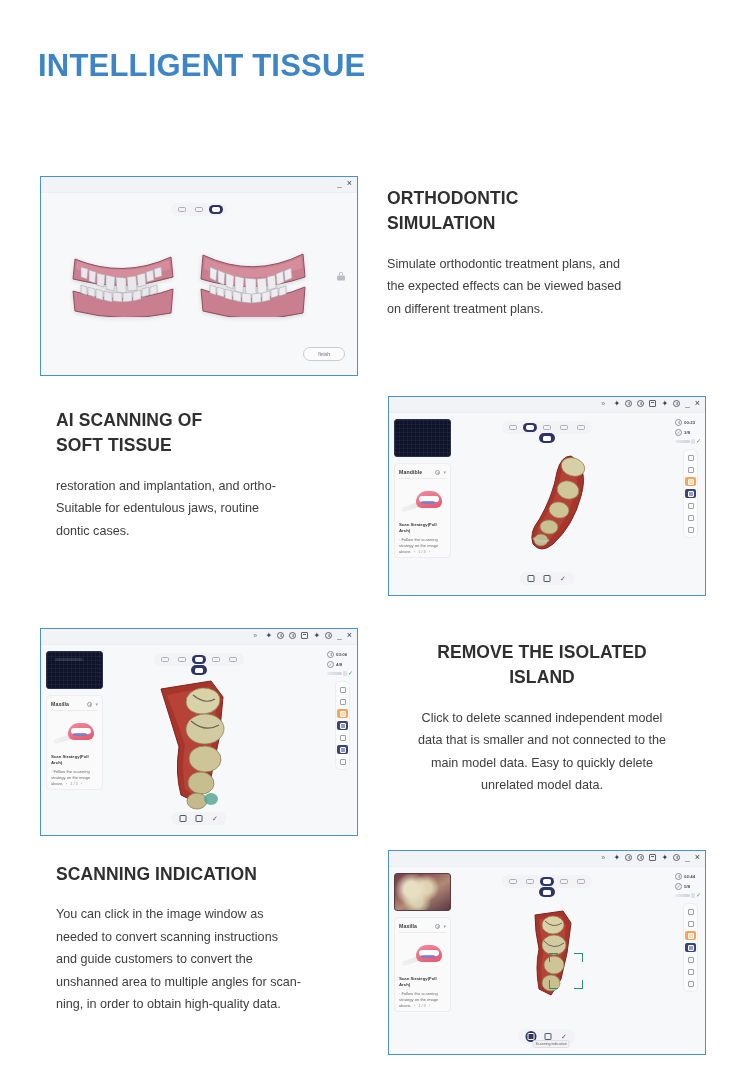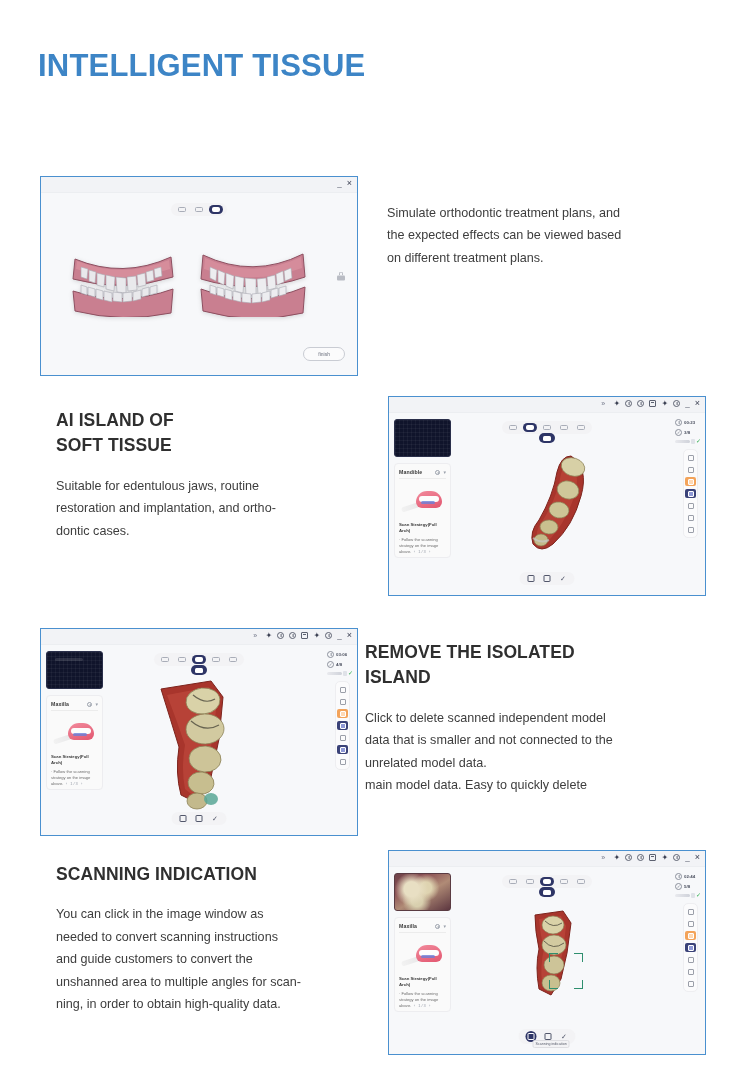--- a/index.html
+++ b/index.html
@@ -330,35 +330,39 @@
 
   <div class="lock-ic">
     <span class="shk"></span>
       <span class="body"></span>
   </div>
 
   <div class="finish-btn">finish</div>
 </div>
 
 <div class="block" style="left:387px; top:186px; width:320px;">
+  <div class="txt-head">
+    <span class="h-line">ORTHODONTIC</span>
+    <span class="h-line">SIMULATION</span>
+  </div>
   <div class="txt-body">
     <span class="b-line">Simulate orthodontic treatment plans, and</span>
     <span class="b-line">the expected effects can be viewed based</span>
     <span class="b-line">on different treatment plans.</span>
   </div>
 </div>
 
 <div class="block" style="left:56px; top:408px; width:320px;">
   <div class="txt-head">
-    <span class="h-line">AI ISLAND OF</span>
+    <span class="h-line">AI SCANNING OF</span>
     <span class="h-line">SOFT TISSUE</span>
   </div>
   <div class="txt-body">
+    <span class="b-line">restoration and implantation, and ortho-</span>
     <span class="b-line">Suitable for edentulous jaws, routine</span>
-    <span class="b-line">restoration and implantation, and ortho-</span>
     <span class="b-line">dontic cases.</span>
   </div>
 </div>
 
 <div class="shot" style="left:388px; top:396px; width:318px; height:200px;">
   <div class="win-top"></div>
   <div class="win-icons">
     <span class="ic ic-chev">»</span>
     <span class="ic ic-star">✦</span>
     <span class="ic ic-ring"></span>
@@ -593,30 +597,30 @@
     <div class="bact">
         <span class="bx"></span>
       </div>
     <div class="bact">
         <span class="bx"></span>
       </div>
     <div class="bact">✓</div>
   </div>
 </div>
 
-<div class="block" style="left:365px; top:640px; width:322px;">
+<div class="block" style="left:381px; top:640px; width:322px;text-align:center;">
   <div class="txt-head">
     <span class="h-line">REMOVE THE ISOLATED</span>
     <span class="h-line">ISLAND</span>
   </div>
   <div class="txt-body">
     <span class="b-line">Click to delete scanned independent model</span>
     <span class="b-line">data that is smaller and not connected to the</span>
+    <span class="b-line">main model data. Easy to quickly delete</span>
     <span class="b-line">unrelated model data.</span>
-    <span class="b-line">main model data. Easy to quickly delete</span>
   </div>
 </div>
 
 <div class="block" style="left:56px; top:862px; width:322px;">
   <div class="txt-head">
     <span class="h-line">SCANNING INDICATION</span>
   </div>
   <div class="txt-body">
     <span class="b-line">You can click in the image window as</span>
     <span class="b-line">needed to convert scanning instructions</span>

